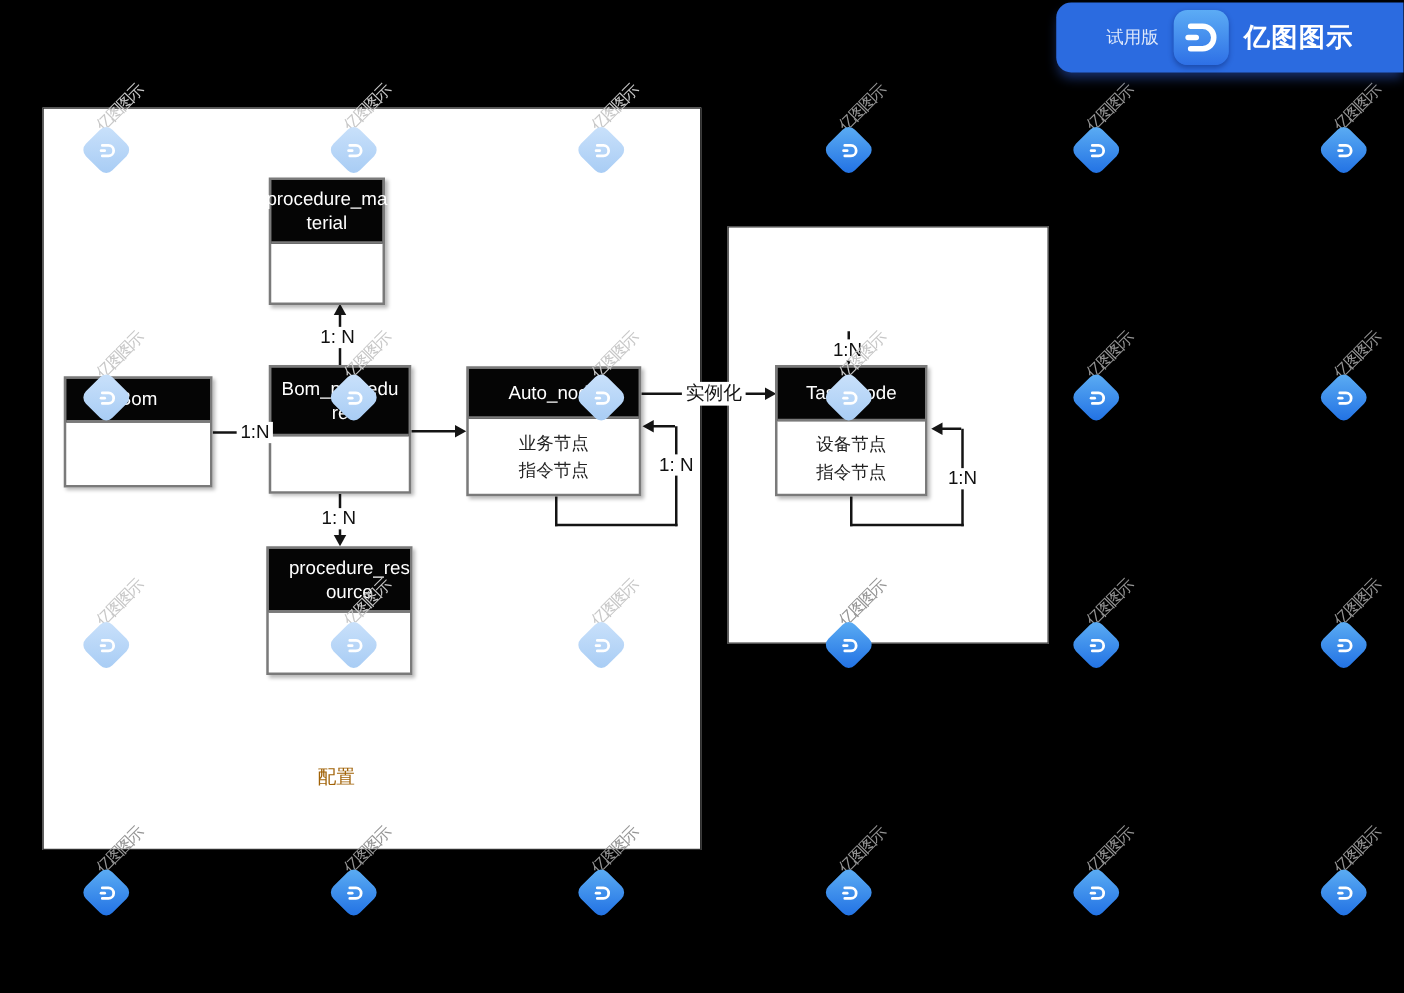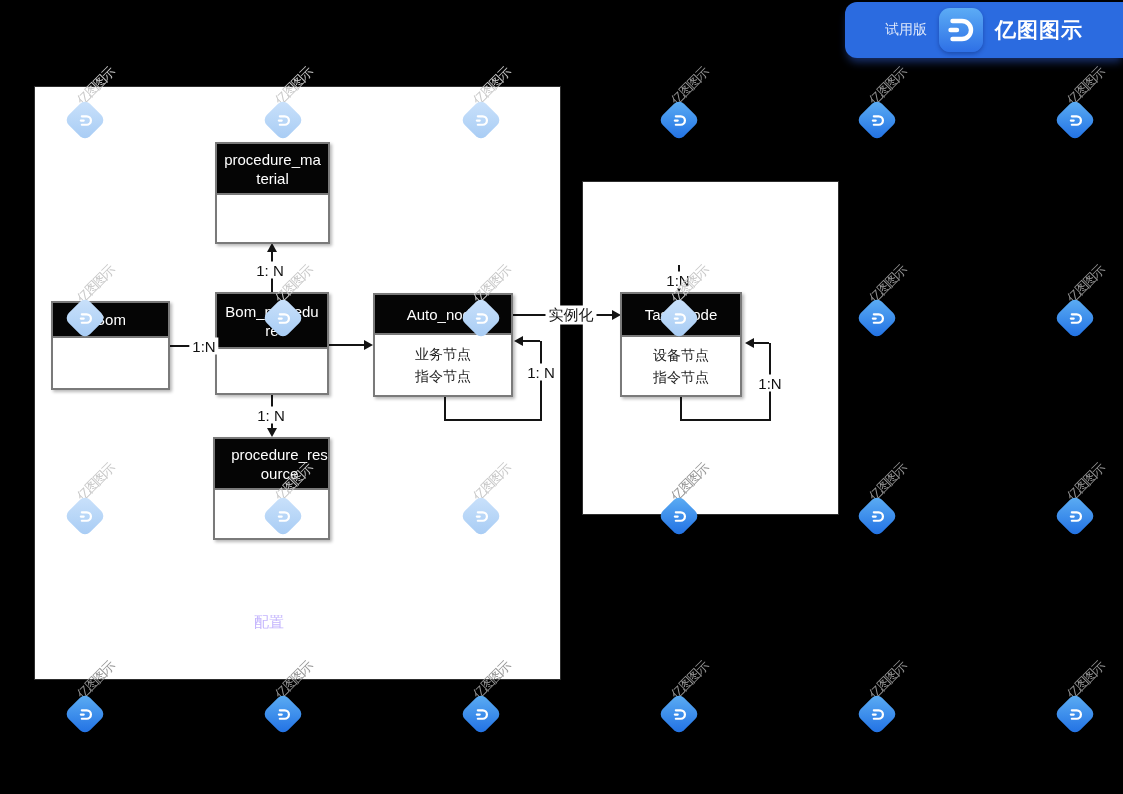--- a/index.html
+++ b/index.html
@@ -22,21 +22,21 @@
 
   
   .ln{position:absolute;background:#141414;z-index:2;}
   .ar{position:absolute;width:0;height:0;z-index:2;}
   .ar-r{border-top:5px solid transparent;border-bottom:5px solid transparent;border-left:9px solid #141414;}
   .ar-l{border-top:5px solid transparent;border-bottom:5px solid transparent;border-right:9px solid #141414;}
   .ar-u{border-left:5px solid transparent;border-right:5px solid transparent;border-bottom:9px solid #141414;}
   .ar-d{border-left:5px solid transparent;border-right:5px solid transparent;border-top:9px solid #141414;}
   .cl{position:absolute;transform:translate(-50%,-50%);background:#fff;color:#111;
       font-size:15px;padding:0 3px;white-space:nowrap;z-index:4;}
-  .caption{position:absolute;transform:translate(-50%,-50%);font-size:15px;color:#c4b5fd;z-index:3;}
+  .caption{position:absolute;transform:translate(-50%,-50%);font-size:15px;color:#a16207;z-index:3;}
 
   
   .wm{position:absolute;width:30px;height:30px;transform:translate(-50%,-50%);z-index:6;pointer-events:none;}
   .wm-diamond{position:absolute;left:0;top:0;width:30px;height:30px;border-radius:7px;
               transform:rotate(45deg);display:flex;align-items:center;justify-content:center;}
   .wm-diamond svg{width:19px;height:19px;transform:rotate(-45deg);}
   .wm-dark .wm-diamond{background:linear-gradient(135deg,#5fb0f4,#1e6ee3);}
   .wm-light .wm-diamond{background:linear-gradient(135deg,#cbe2fb,#a6cbf4);}
   .wm-text{position:absolute;left:16px;top:-14px;transform:rotate(-45deg);transform-origin:0 100%;
            font-size:13px;letter-spacing:-1.5px;white-space:nowrap;}
@@ -92,21 +92,21 @@
   <div class="ar ar-l" style="left:745px;top:338px;"></div>
 
   <div class="cl" style="left:204px;top:346px;">1:N</div>
   <div class="cl" style="left:270px;top:270px;">1: N</div>
   <div class="cl" style="left:271px;top:415px;">1: N</div>
   <div class="cl" style="left:541px;top:372px;">1: N</div>
   <div class="cl" style="left:571px;top:315px;">实例化</div>
   <div class="cl" style="left:678px;top:280px;">1:N</div>
   <div class="cl" style="left:770px;top:383px;">1:N</div>
 
-  <div class="entity" style="left:215px;top:142px;width:115px;height:102px;">
+  <div class="entity" style="left:215px;top:142px;width:93px;height:102px;">
     <div class="ehead" style="height:51px;"><span>procedure_ma
 terial</span></div>
     <div class="ebody"></div>
   </div>
 
   <div class="entity" style="left:51px;top:301px;width:119px;height:89px;">
     <div class="ehead" style="height:35px;"><span>Bom</span></div>
     <div class="ebody"></div>
   </div>
 

